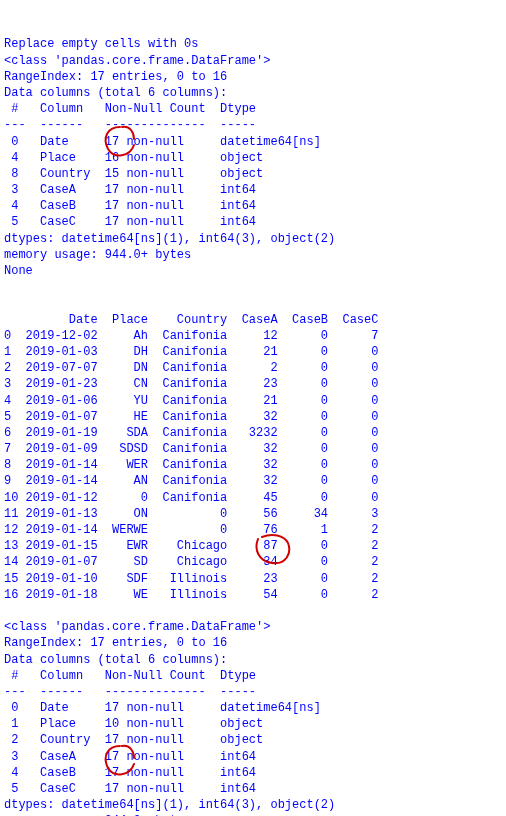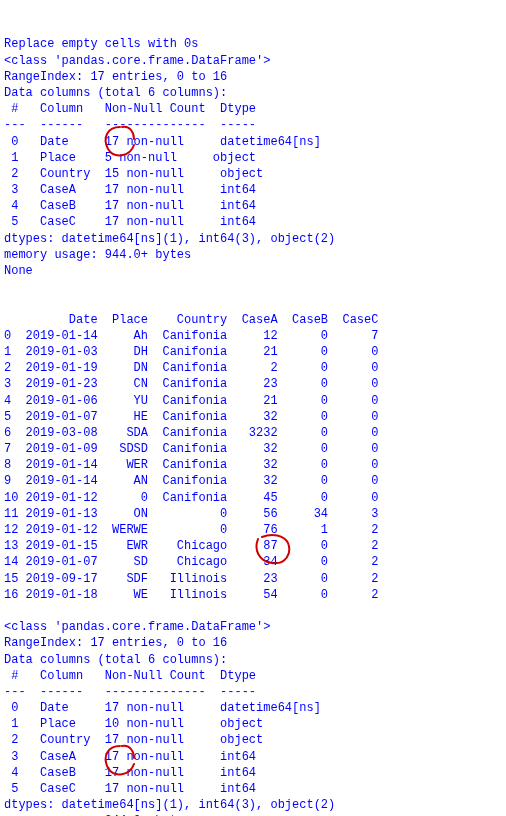--- a/index.html
+++ b/index.html
@@ -26,47 +26,47 @@
 </head>
 <body>
 <div class="container">
 <span>Replace empty cells with 0s</span>
 <span>&lt;class 'pandas.core.frame.DataFrame'&gt;</span>
 <span>RangeIndex: 17 entries, 0 to 16</span>
 <span>Data columns (total 6 columns):</span>
 <span> #   Column   Non-Null Count  Dtype         </span>
 <span>---  ------   --------------  -----         </span>
 <span> 0   Date     17 non-null     datetime64[ns]</span>
-<span> 1   Place    5 non-null     object        </span>
-<span> 2   Country  15 non-null     object        </span>
+<span> 4   Place    16 non-null     object        </span>
+<span> 8   Country  15 non-null     object        </span>
 <span> 3   CaseA    17 non-null     int64         </span>
 <span> 4   CaseB    17 non-null     int64         </span>
 <span> 5   CaseC    17 non-null     int64         </span>
 <span>dtypes: datetime64[ns](1), int64(3), object(2)</span>
 <span>memory usage: 944.0+ bytes</span>
 <span>None</span>
 
 
 <span>         Date  Place    Country  CaseA  CaseB  CaseC</span>
-<span>0  2019-01-14     Ah  Canifonia     12      0      7</span>
+<span>0  2019-12-02     Ah  Canifonia     12      0      7</span>
 <span>1  2019-01-03     DH  Canifonia     21      0      0</span>
-<span>2  2019-01-19     DN  Canifonia      2      0      0</span>
+<span>2  2019-07-07     DN  Canifonia      2      0      0</span>
 <span>3  2019-01-23     CN  Canifonia     23      0      0</span>
 <span>4  2019-01-06     YU  Canifonia     21      0      0</span>
 <span>5  2019-01-07     HE  Canifonia     32      0      0</span>
-<span>6  2019-03-08    SDA  Canifonia   3232      0      0</span>
+<span>6  2019-01-19    SDA  Canifonia   3232      0      0</span>
 <span>7  2019-01-09   SDSD  Canifonia     32      0      0</span>
 <span>8  2019-01-14    WER  Canifonia     32      0      0</span>
 <span>9  2019-01-14     AN  Canifonia     32      0      0</span>
 <span>10 2019-01-12      0  Canifonia     45      0      0</span>
 <span>11 2019-01-13     ON          0     56     34      3</span>
-<span>12 2019-01-12  WERWE          0     76      1      2</span>
+<span>12 2019-01-14  WERWE          0     76      1      2</span>
 <span>13 2019-01-15    EWR    Chicago     87      0      2</span>
 <span>14 2019-01-07     SD    Chicago     34      0      2</span>
-<span>15 2019-09-17    SDF   Illinois     23      0      2</span>
+<span>15 2019-01-10    SDF   Illinois     23      0      2</span>
 <span>16 2019-01-18     WE   Illinois     54      0      2</span>
 
 <span>&lt;class 'pandas.core.frame.DataFrame'&gt;</span>
 <span>RangeIndex: 17 entries, 0 to 16</span>
 <span>Data columns (total 6 columns):</span>
 <span> #   Column   Non-Null Count  Dtype         </span>
 <span>---  ------   --------------  -----         </span>
 <span> 0   Date     17 non-null     datetime64[ns]</span>
 <span> 1   Place    10 non-null     object        </span>
 <span> 2   Country  17 non-null     object        </span>

